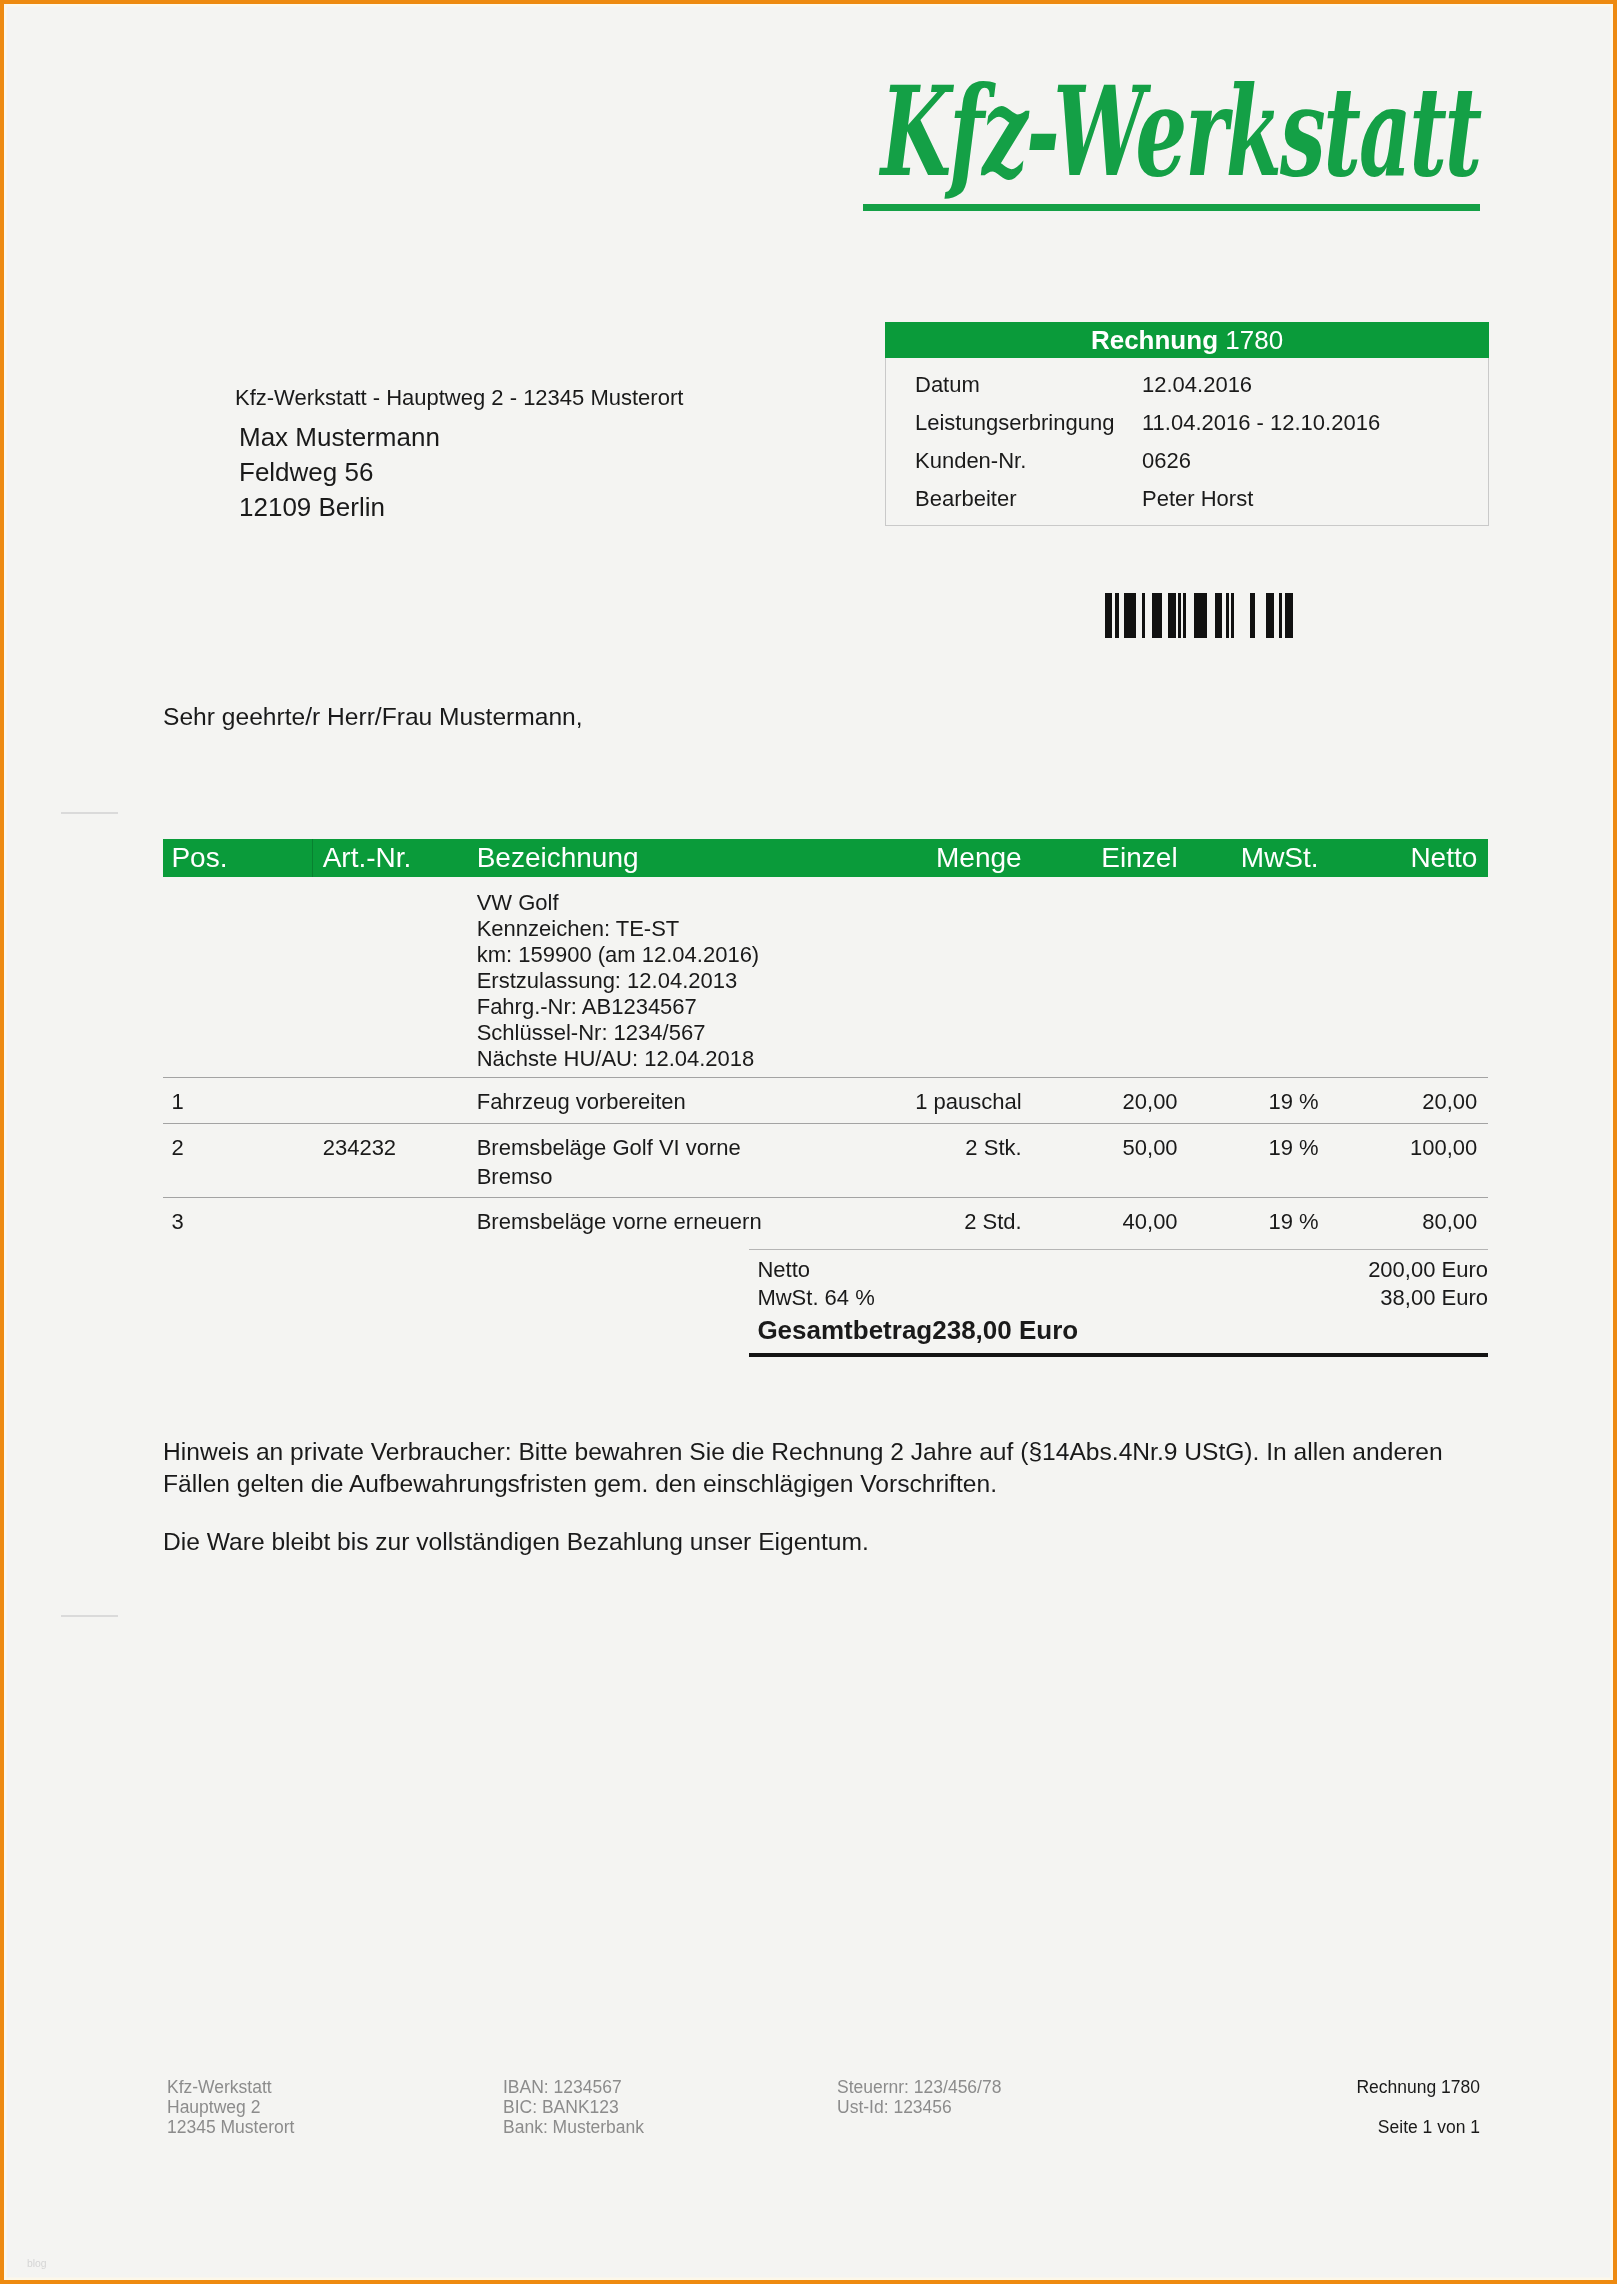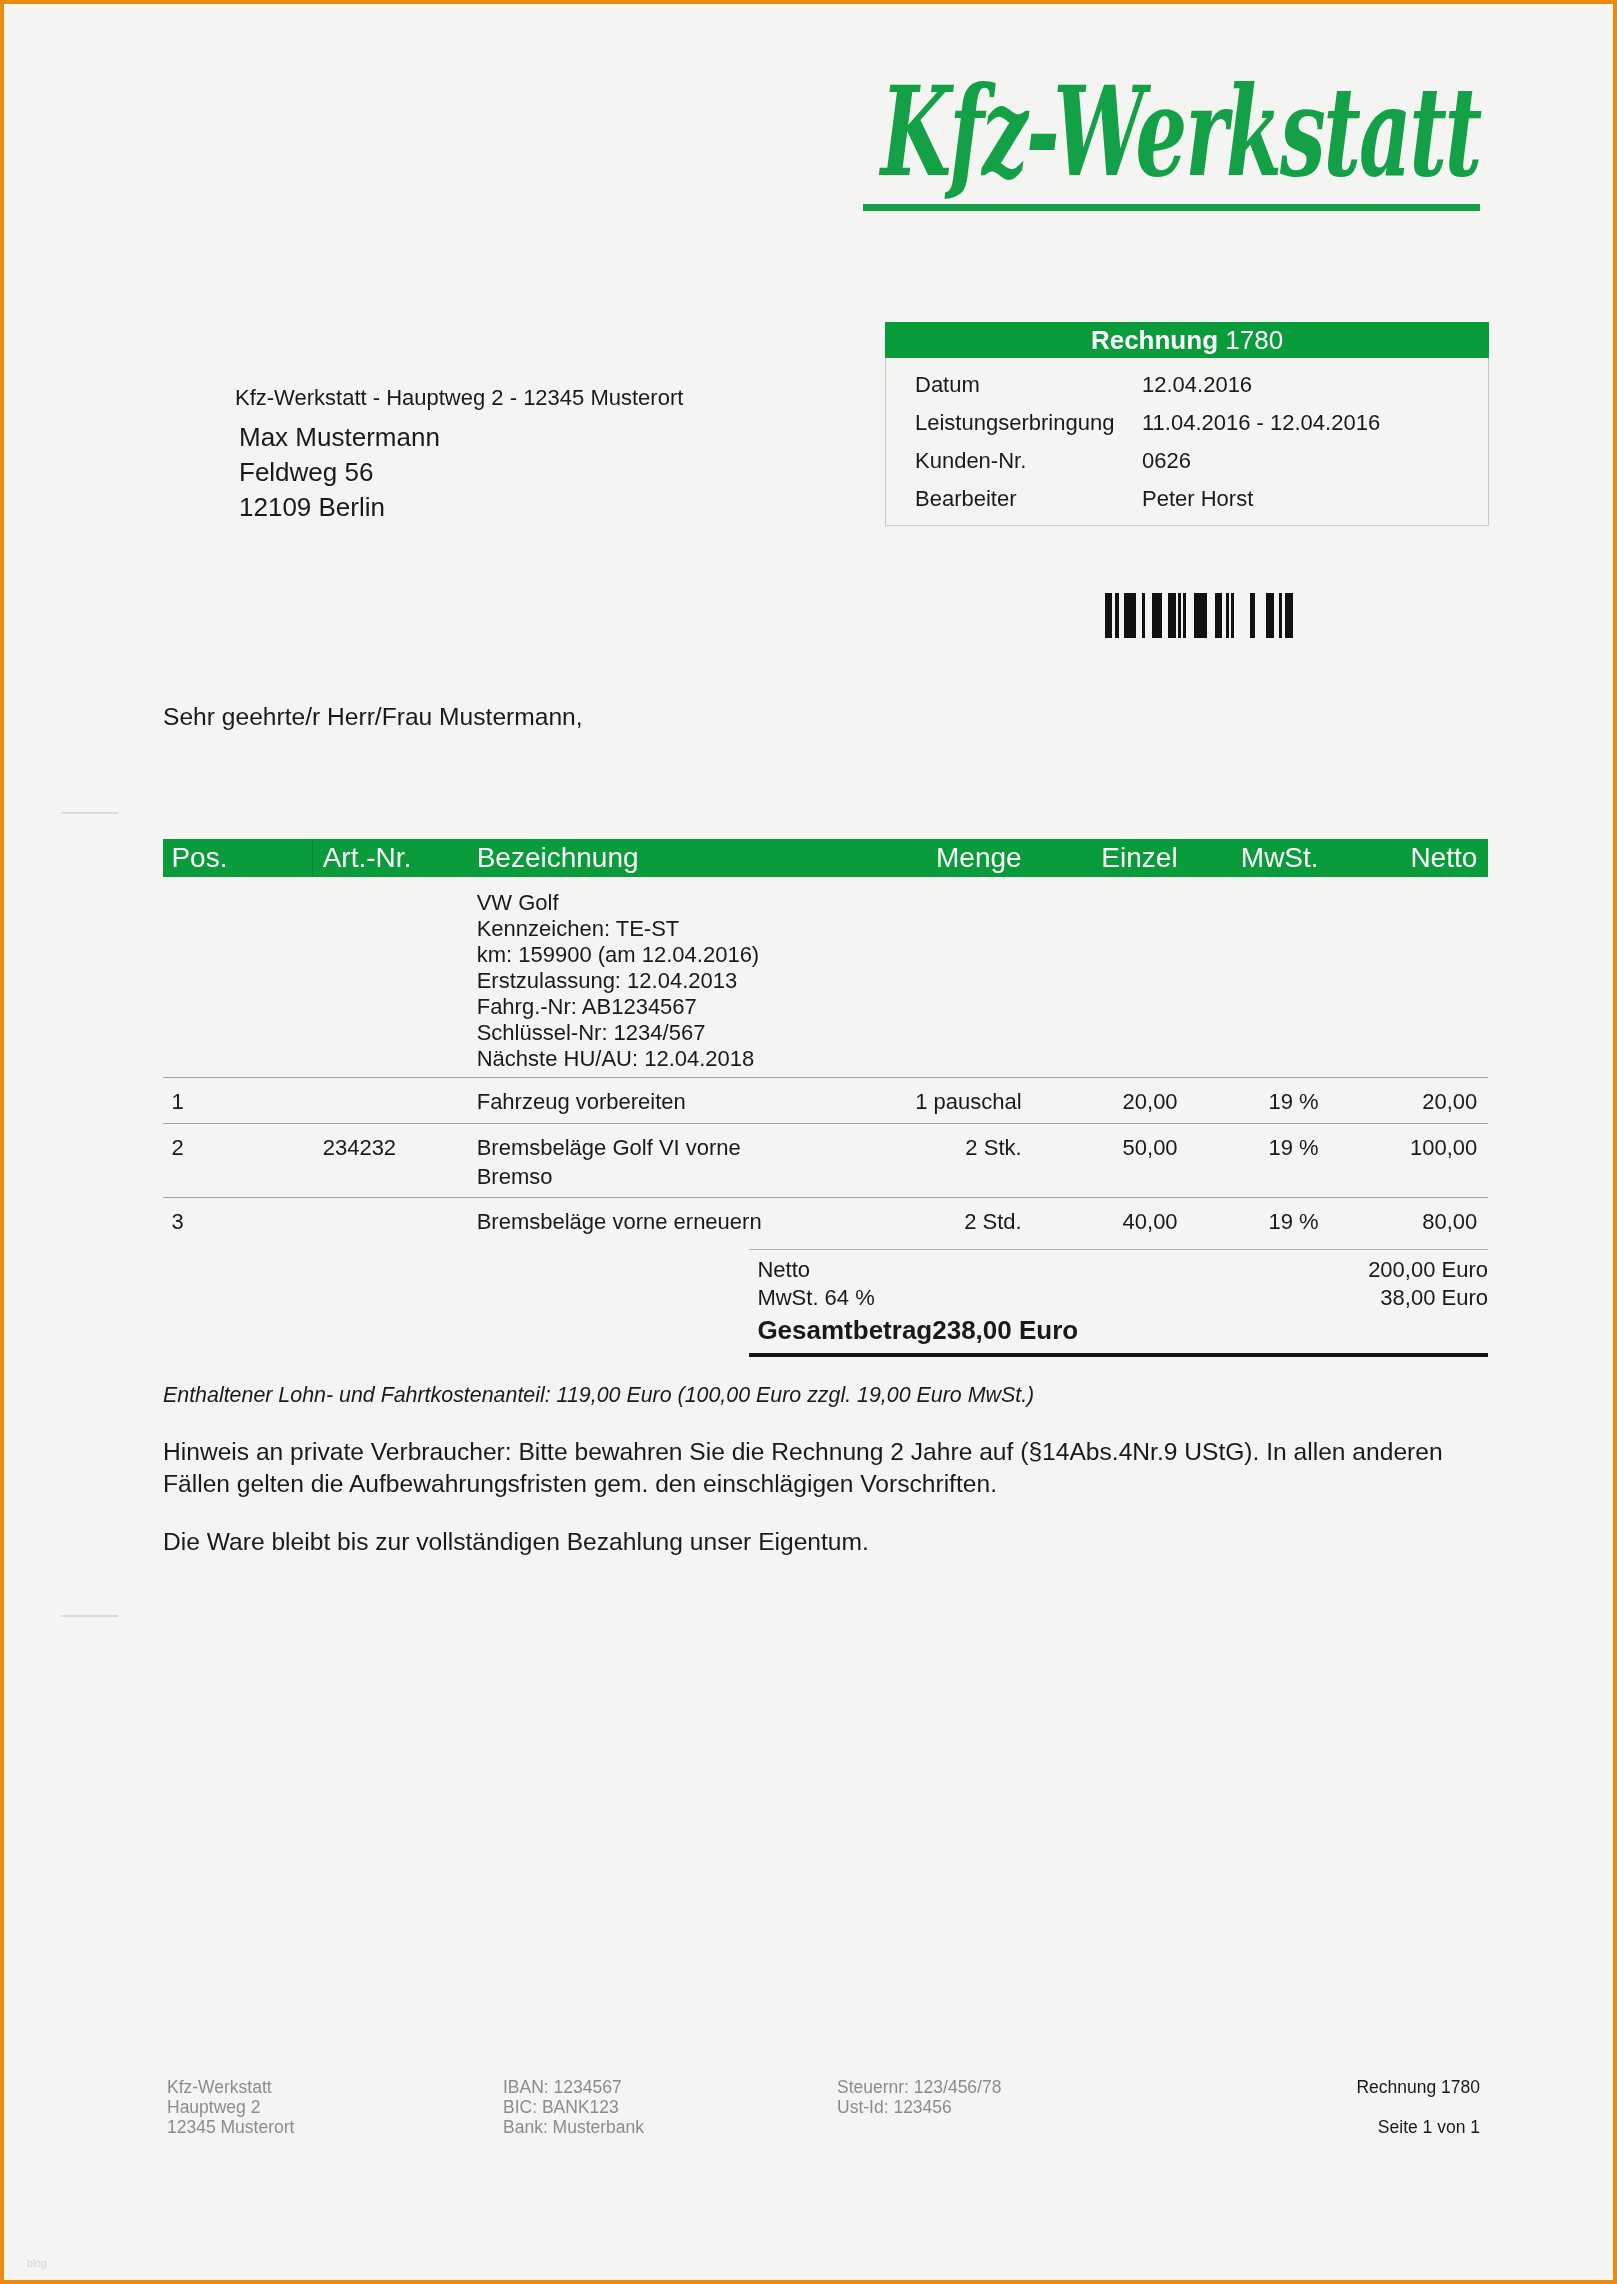--- a/index.html
+++ b/index.html
@@ -124,21 +124,21 @@
       <span class="t-label">Rechnung</span>
       <span class="t-number">1780</span>
     </div>
     <div class="box-rows">
       <div class="info-row">
         <span class="lbl">Datum</span>
         <span class="val">12.04.2016</span>
       </div>
       <div class="info-row">
         <span class="lbl">Leistungserbringung</span>
-        <span class="val">11.04.2016 - 12.04.2016</span>
+        <span class="val">11.04.2016 - 12.10.2016</span>
       </div>
       <div class="info-row">
         <span class="lbl">Kunden-Nr.</span>
         <span class="val">0626</span>
       </div>
       <div class="info-row">
         <span class="lbl">Bearbeiter</span>
         <span class="val">Peter Horst</span>
       </div>
     </div>
@@ -240,21 +240,20 @@
     <div class="t-row">
       <span class="t-lbl">MwSt. 64 %</span>
       <span class="t-val">38,00 Euro</span>
     </div>
     <div class="t-total">
       <span class="t-lbl">Gesamtbetrag</span>
       <span class="t-val">238,00 Euro</span>
     </div>
   </div>
 
-  <div class="note-italic">Enthaltener Lohn- und Fahrtkostenanteil: 119,00 Euro (100,00 Euro zzgl. 19,00 Euro MwSt.)</div>
   <div class="note-hinweis">Hinweis an private Verbraucher: Bitte bewahren Sie die Rechnung 2 Jahre auf (§14Abs.4Nr.9 UStG). In allen anderen Fällen gelten die Aufbewahrungsfristen gem. den einschlägigen Vorschriften.</div>
   <div class="note-ware">Die Ware bleibt bis zur vollständigen Bezahlung unser Eigentum.</div>
 
   <div class="footer-col f1">
     <div>Kfz-Werkstatt</div>
     <div>Hauptweg 2</div>
     <div>12345 Musterort</div>
   </div>
   <div class="footer-col f2">
     <div>IBAN: 1234567</div>

